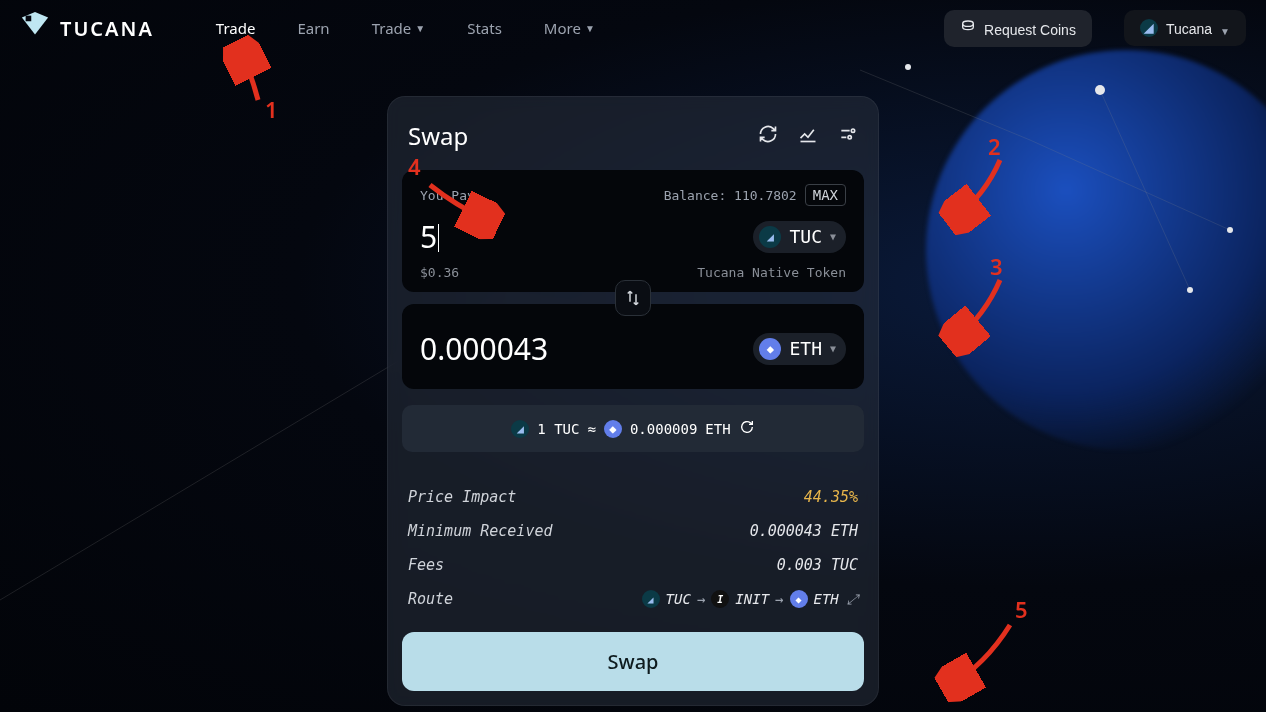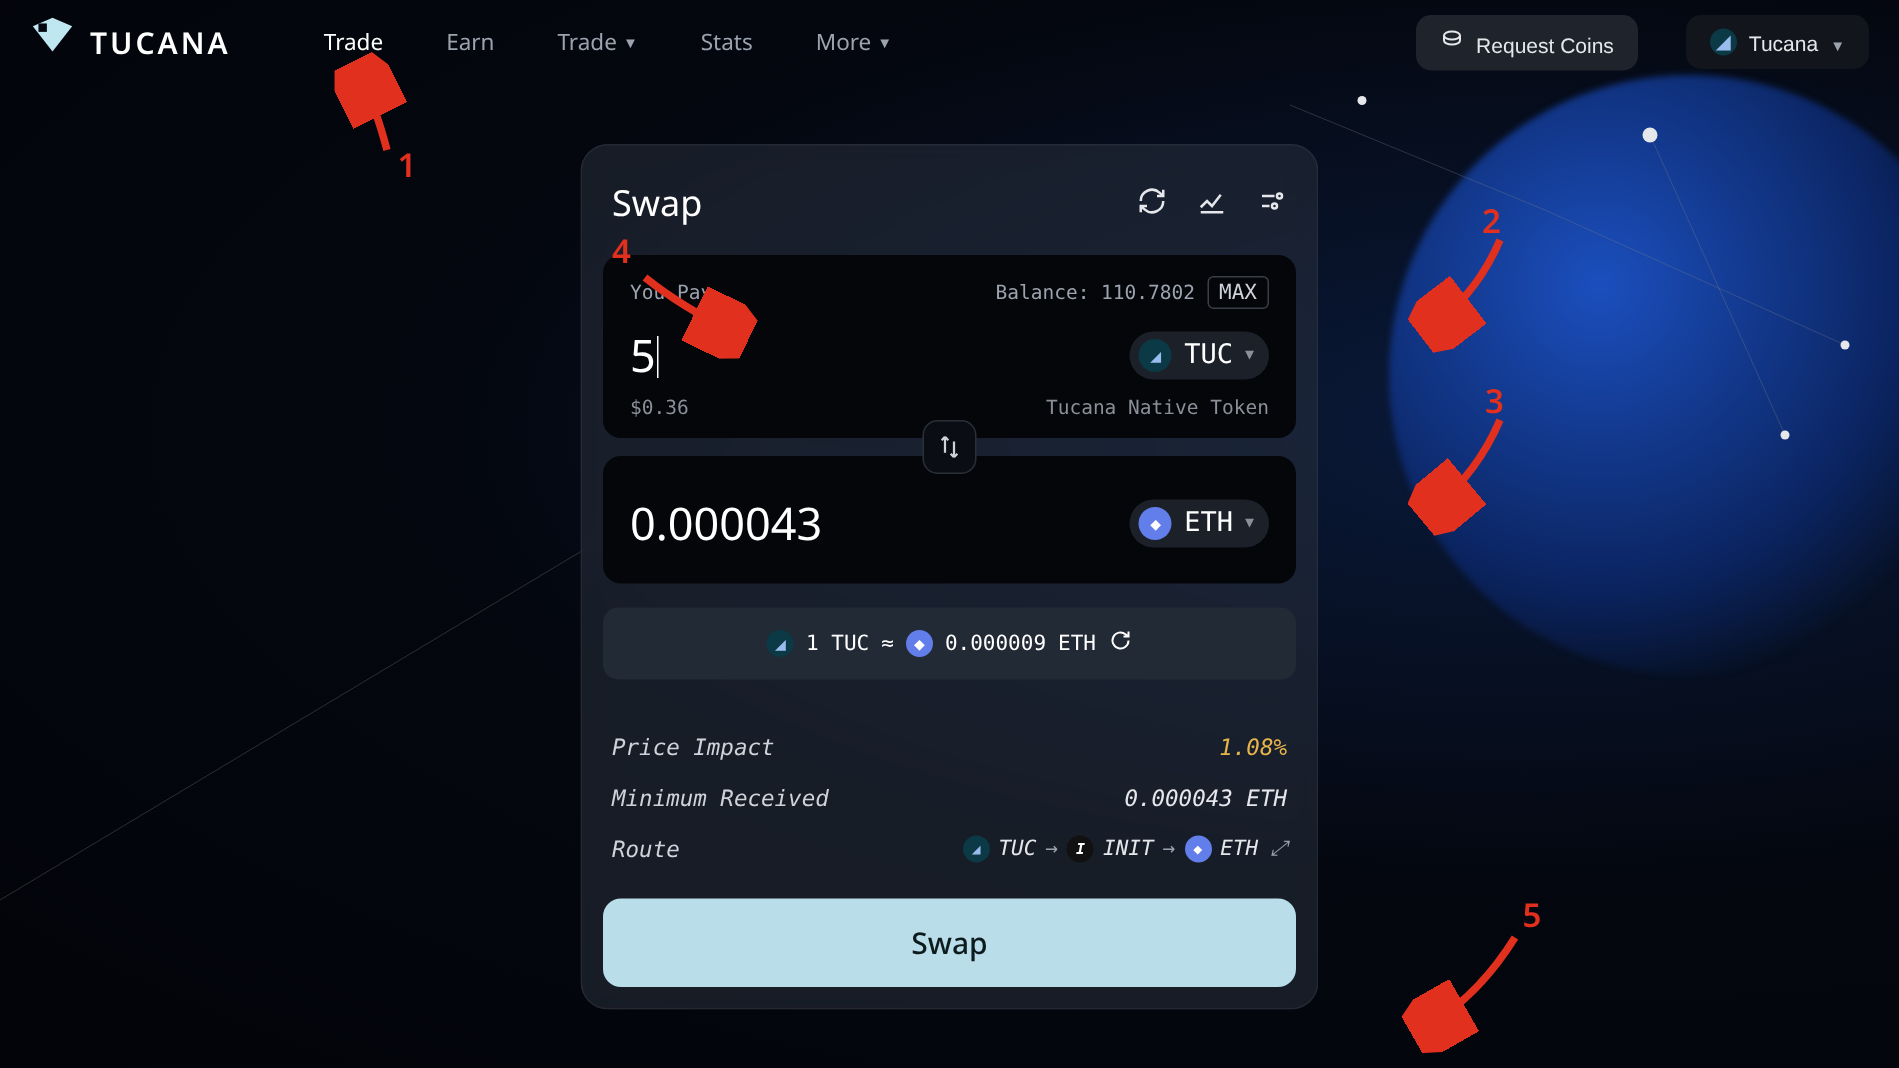--- a/index.html
+++ b/index.html
@@ -270,25 +270,29 @@
       <svg viewBox="0 0 24 24">
           <path d="M20 12a8 8 0 1 1-3-6.3L20 8M20 3v5h-5"></path>
         </svg>
     </span>
   </div>
 
   
   <div class="details">
     <div class="detail-row">
       <span>Price Impact</span>
-      <span class="value warn">1.08%</span>
+      <span class="value warn">44.35%</span>
     </div>
     <div class="detail-row">
       <span>Minimum Received</span>
       <span class="value">0.000043 ETH</span>
+    </div>
+    <div class="detail-row">
+      <span>Fees</span>
+      <span class="value">0.003 TUC</span>
     </div>
     <div class="detail-row">
       <span>Route</span>
       <span class="value route-path">
         <span class="token-icon tuc">◢</span>
         <span>TUC</span>
         <span class="arr">→</span>
         <span class="token-icon init">I</span>
         <span>INIT</span>
         <span class="arr">→</span>

